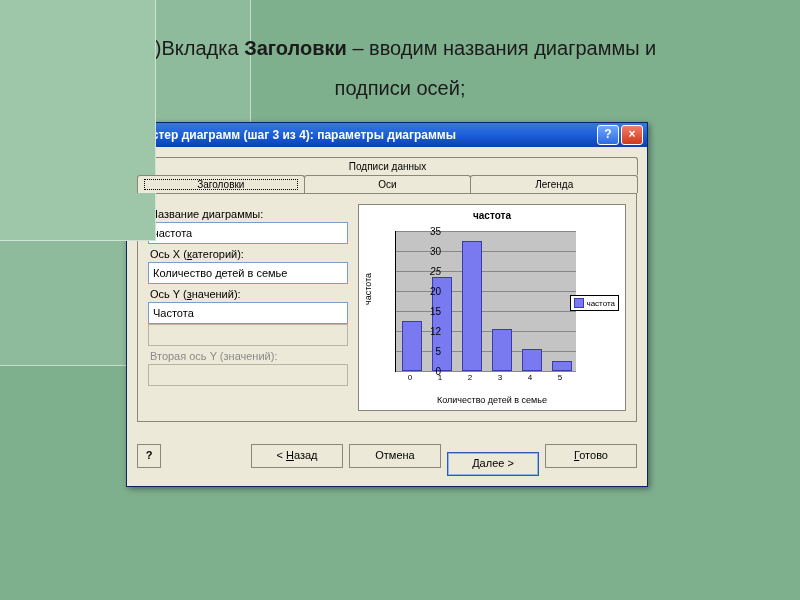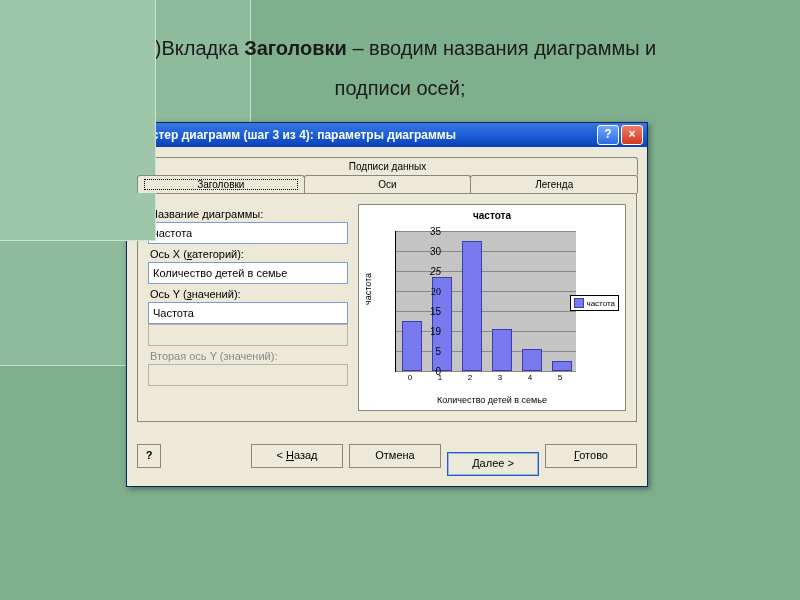--- a/index.html
+++ b/index.html
@@ -312,23 +312,23 @@
               <div class="bar" style="left: 126px; height: 20px;"></div>
               <div class="bar" style="left: 156px; height: 8px;"></div>
             </div>
           <div class="legend">
             <span class="sw"></span>
             <span>частота</span>
           </div>
           <div class="xlabel">Количество детей в семье</div>
         <div class="ytick" style="top: 166px;">0</div>
             <div class="ytick" style="top: 146px;">5</div>
-            <div class="ytick" style="top: 126px;">19</div>
+            <div class="ytick" style="top: 126px;">12</div>
             <div class="ytick" style="top: 106px;">15</div>
-            <div class="ytick" style="top: 86px; font-family: Liberation Serif, serif;">20</div>
+            <div class="ytick" style="top: 86px;">20</div>
             <div class="ytick" style="top: 66px; font-style: italic;">25</div>
             <div class="ytick" style="top: 46px;">30</div>
             <div class="ytick" style="top: 26px;">35</div>
             <div class="xtick" style="left: 42px;">0</div>
             <div class="xtick" style="left: 72px;">1</div>
             <div class="xtick" style="left: 102px;">2</div>
             <div class="xtick" style="left: 132px;">3</div>
             <div class="xtick" style="left: 162px;">4</div>
             <div class="xtick" style="left: 192px;">5</div>
           </div>

